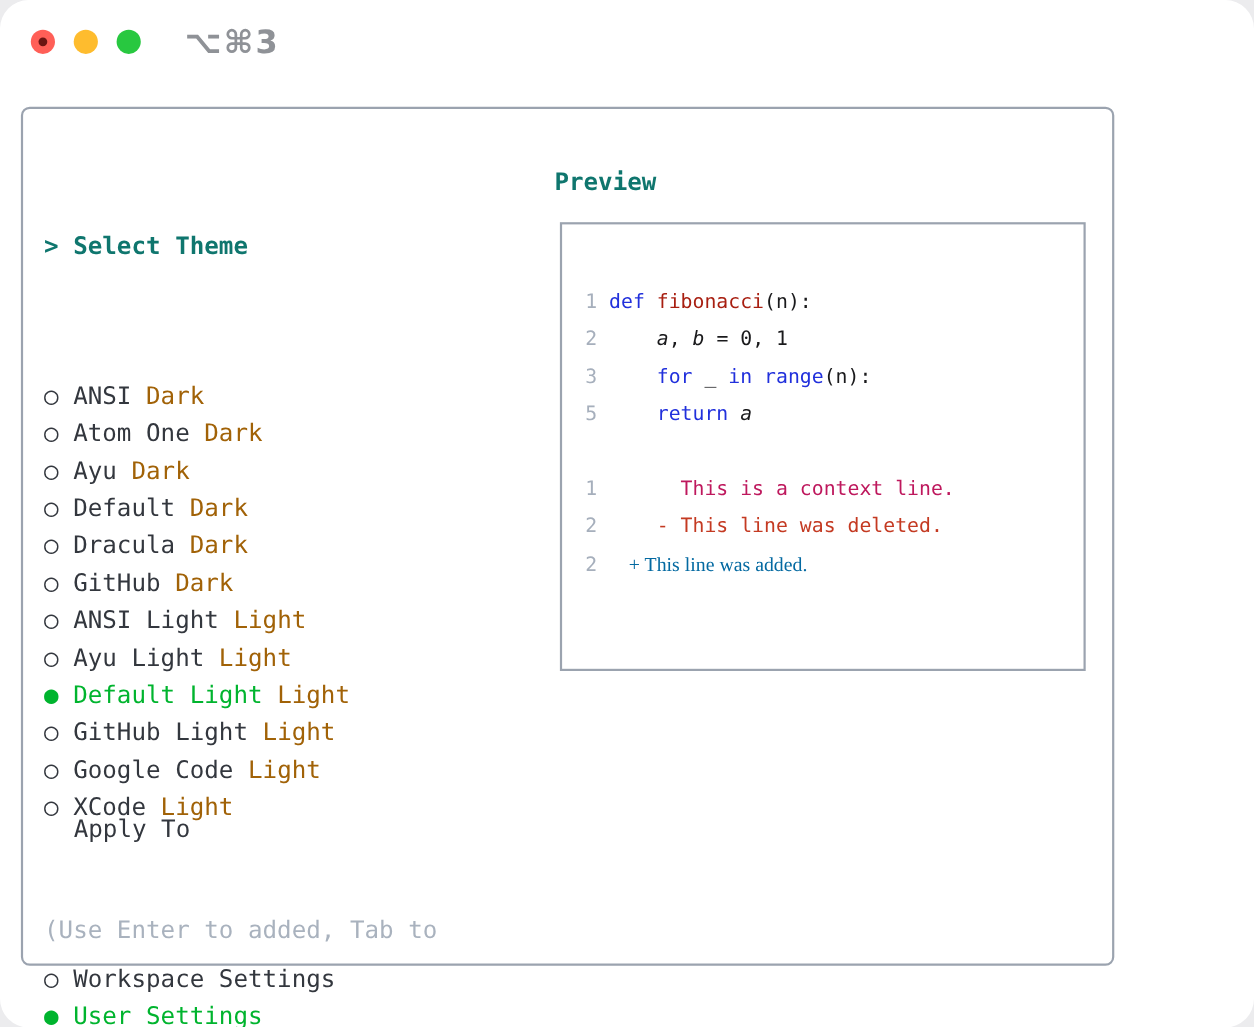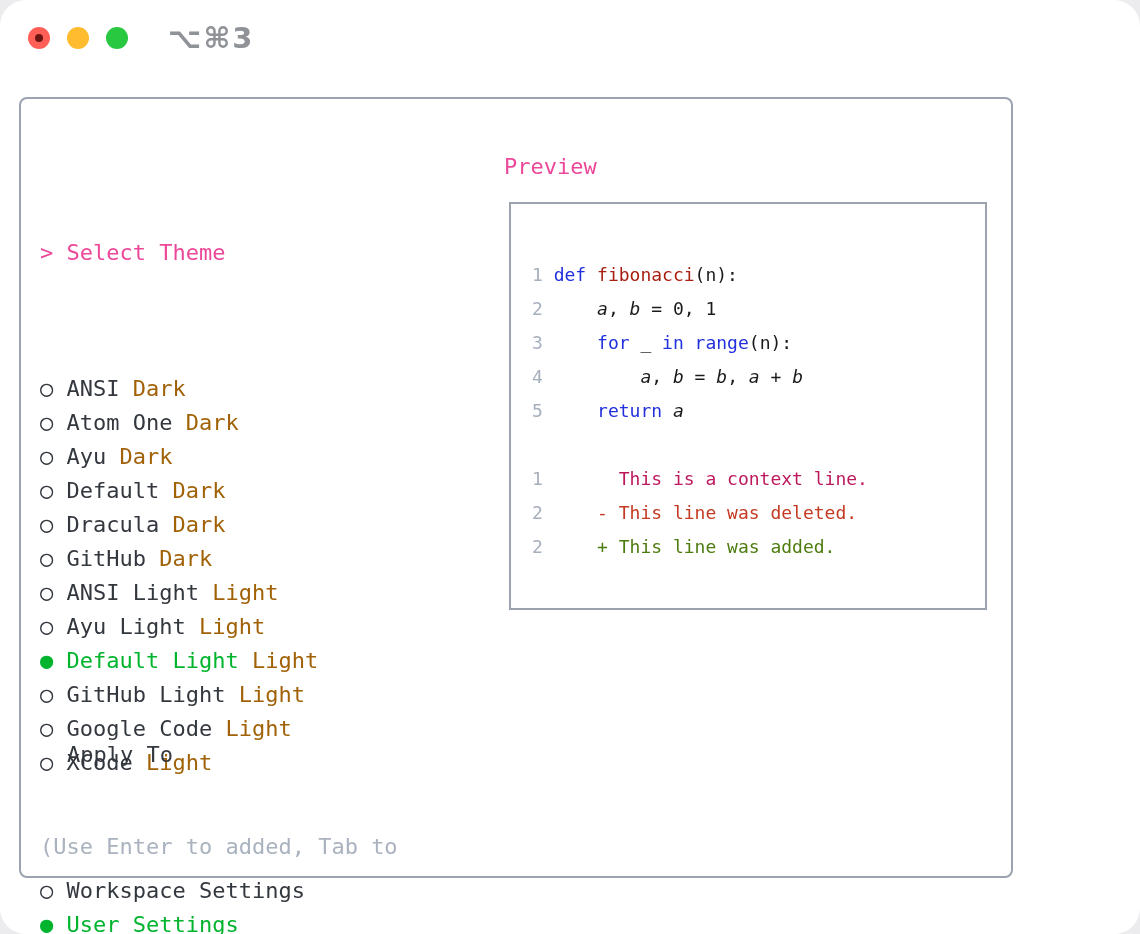--- a/index.html
+++ b/index.html
@@ -18,43 +18,43 @@
   .shortcut {
     position:absolute; left:168px; top:21px;
     font-family:"DejaVu Sans", sans-serif; font-size:29px; font-weight:700;
     color:#8f9297; letter-spacing:2px;
   }
   .panel {
     position:absolute; left:19px; top:97px; width:994px; height:781px;
     border:2px solid #9ba3af; border-radius:8px; background:#fff;
   }
   .mono { font-size:22px; line-height:34px; white-space:pre; color:#33373e; }
-  .heading { font-weight:400; color:#ec4899; }
+  .heading { font-weight:700; color:#0f766e; }
   .muted { color:#a16207; }
-  .left-list { position:absolute; left:19px; top:69px; }
+  .left-list { position:absolute; left:19px; top:41px; }
   .row { height:34px; }
   .bullet { color:#33373e; }
   .row.selected .bullet, .row.selected .name { color:#00b42e; }
   .apply-block { position:absolute; left:19px; top:527px; }
   .indent { padding-left:27px;margin-top:44px; }
   .hint { position:absolute; left:19px; top:663px; color:#a9b2be; }
   .preview-title { position:absolute; left:483px; top:51px; }
   .preview-box {
     position:absolute; left:488px; top:103px; width:478px; height:408px;
     border:2px solid #9ba3af; background:#fff; padding:54px 0 0 21px; overflow:hidden;
   }
   .pline { height:34px; font-size:18px; line-height:34px; white-space:pre; }
   .ln { color:#a6afbc; }
   .seg-code { color:#1a1a1c; }
   .seg-keyword { color:#2130dc; }
   .seg-function { color:#a81f11; }
   .seg-var { color:#1a1a1c; font-style:italic; }
   .seg-context { color:#be185d; }
   .seg-deleted { color:#c43a22;margin-top:22px; }
-  .seg-added { color:#4d7c0f; }
+  .seg-added { color:#0369a1;font-family:Liberation Serif, serif; }
 </style>
 </head>
 <body>
 
 <div class="window">
   <div class="titlebar">
     <div class="tl tl-close"></div>
     <div class="tl tl-min"></div>
     <div class="tl tl-max"></div>
     <div class="shortcut">⌥⌘3</div>
@@ -77,21 +77,20 @@
       <div>change focus)</div>
     </div>
 
     <div class="preview-title mono"><span class="heading">Preview</span></div>
 
     <div class="preview-box">
       <div>
           <div class="pline"><span class="ln">1 </span><span class="seg-keyword">def </span><span class="seg-function">fibonacci</span><span class="seg-code">(n):</span></div>
           <div class="pline"><span class="ln">2 </span><span class="seg-code">    </span><span class="seg-var">a</span><span class="seg-code">, </span><span class="seg-var">b</span><span class="seg-code"> = 0, 1</span></div>
           <div class="pline"><span class="ln">3 </span><span class="seg-code">    </span><span class="seg-keyword">for</span><span class="seg-code"> _ </span><span class="seg-keyword">in</span><span class="seg-code"> </span><span class="seg-keyword">range</span><span class="seg-code">(n):</span></div>
-          <div class="pline"><span class="ln">4 </span><span class="seg-code">        </span><span class="seg-var">a</span><span class="seg-code">, </span><span class="seg-var">b</span><span class="seg-code"> = </span><span class="seg-var">b</span><span class="seg-code">, </span><span class="seg-var">a</span><span class="seg-code"> + </span><span class="seg-var">b</span></div>
           <div class="pline"><span class="ln">5 </span><span class="seg-code">    </span><span class="seg-keyword">return</span><span class="seg-code"> </span><span class="seg-var">a</span></div>
           <div class="pline"></div>
           <div class="pline"><span class="ln">1 </span><span class="seg-context">      This is a context line.</span></div>
           <div class="pline"><span class="ln">2 </span><span class="seg-deleted">    - This line was deleted.</span></div>
           <div class="pline"><span class="ln">2 </span><span class="seg-added">    + This line was added.</span></div>
         </div>
     </div>
 
   </div>
 </div>

